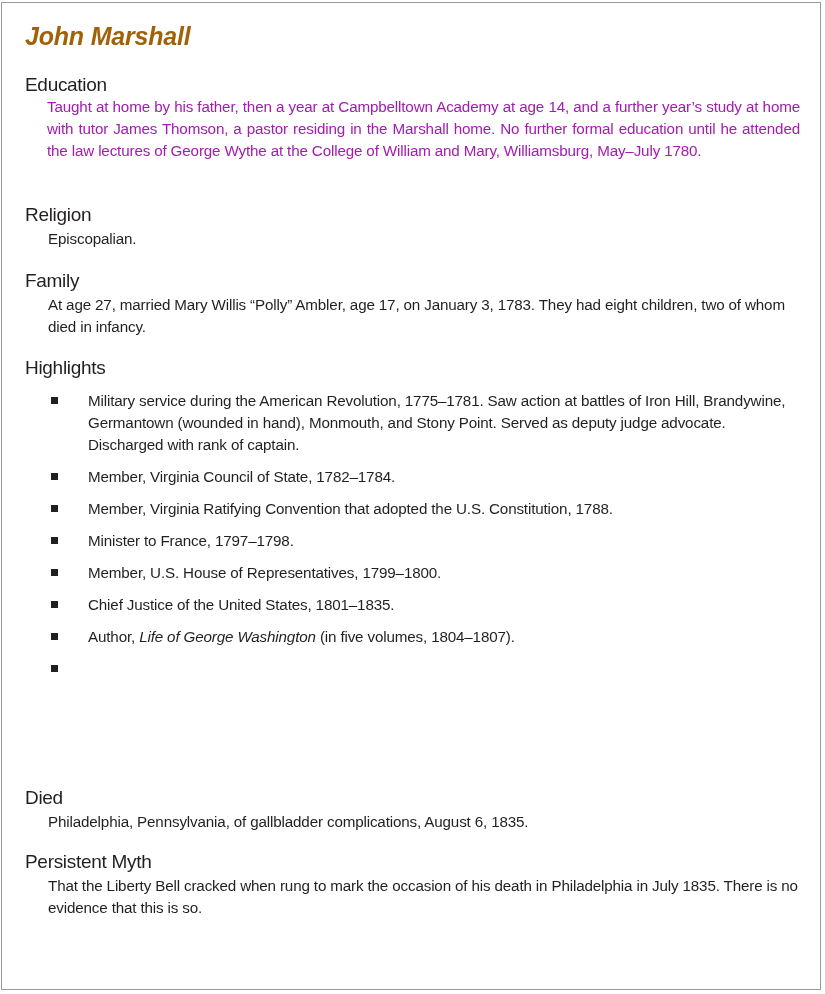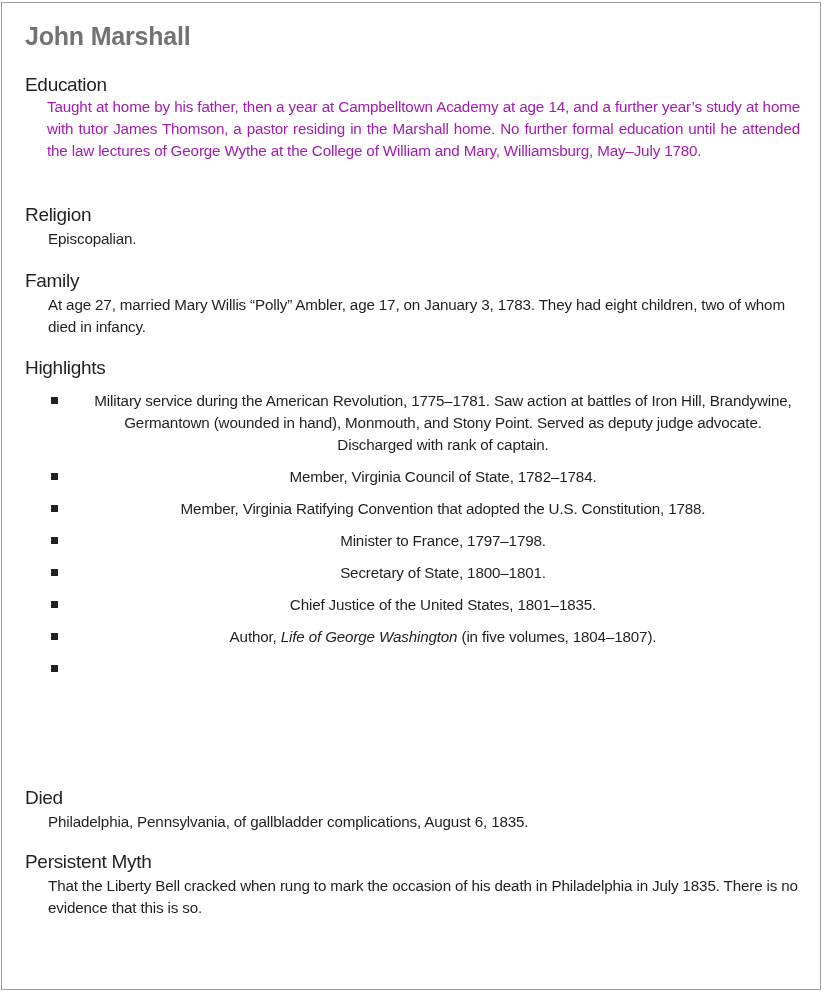--- a/index.html
+++ b/index.html
@@ -24,22 +24,23 @@
       box-sizing: border-box;
       background: #fff;
     }
     .title {
       position: absolute;
       left: 25px;
       top: 22px;
       margin: 0;
       font-size: 25px;
       font-weight: bold;
-      color: #737373;
+      color: #a16207;
       letter-spacing: -0.2px;
+      font-style: italic;
     }
     .section-head {
       position: absolute;
       left: 25px;
       margin: 0;
       font-size: 19px;
       font-weight: normal;
       color: #231f20;
       letter-spacing: -0.3px;
     }
@@ -73,21 +74,20 @@
     }
     .hl-item {
       position: relative;
       padding-left: 38px;
       font-size: 15.2px;
       line-height: 22px;
       letter-spacing: -0.15px;
       color: #231f20;
       margin-bottom: 10px;
       width: 710px;
-      text-align: center;
     }
     .bullet {
       position: absolute;
       left: 1px;
       top: 7px;
       width: 7px;
       height: 7px;
       background: #231f20;
     }
     .it { font-style: italic; }
@@ -112,22 +112,21 @@
 <h2 class="section-head" style="top:270px;">Family</h2>
 <p class="hang" style="top:294px; margin:0;">At age 27, married Mary Willis “Polly” Ambler, age 17, on January 3, 1783. They had eight children, two of whom died in infancy.</p>
 
 <h2 class="section-head" style="top:357px;">Highlights</h2>
 <ul class="hl-list">
   <li class="hl-item"><span class="bullet"></span><span>Military service during the American Revolution, 1775–1781. Saw action at battles of Iron Hill, Brandywine, Germantown (wounded in hand), Monmouth, and Stony Point. Served as deputy judge advocate. Discharged with rank of captain.</span></li>
   <li class="hl-item"><span class="bullet"></span></li>
   <li class="hl-item"><span class="bullet"></span><span>Member, Virginia Council of State, 1782–1784.</span></li>
   <li class="hl-item"><span class="bullet"></span><span>Member, Virginia Ratifying Convention that adopted the U.S. Constitution, 1788.</span></li>
   <li class="hl-item"><span class="bullet"></span><span>Minister to France, 1797–1798.</span></li>
-  <li class="hl-item"><span class="bullet"></span></li>
-  <li class="hl-item"><span class="bullet"></span><span>Secretary of State, 1800–1801.</span></li>
+  <li class="hl-item"><span class="bullet"></span><span>Member, U.S. House of Representatives, 1799–1800.</span></li>
   <li class="hl-item"><span class="bullet"></span><span>Chief Justice of the United States, 1801–1835.</span></li>
   <li class="hl-item"><span class="bullet"></span><span>Author, </span><span class="it">Life of George Washington</span><span> (in five volumes, 1804–1807).</span></li>
   <li class="hl-item"><span class="bullet"></span></li>
 </ul>
 
 <h2 class="section-head" style="top:787px;">Died</h2>
 <p class="hang" style="top:811px; margin:0;">Philadelphia, Pennsylvania, of gallbladder complications, August 6, 1835.</p>
 
 <h2 class="section-head" style="top:851px;">Persistent Myth</h2>
 <p class="hang" style="top:875px; margin:0;">That the Liberty Bell cracked when rung to mark the occasion of his death in Philadelphia in July 1835. There is no evidence that this is so.</p>

